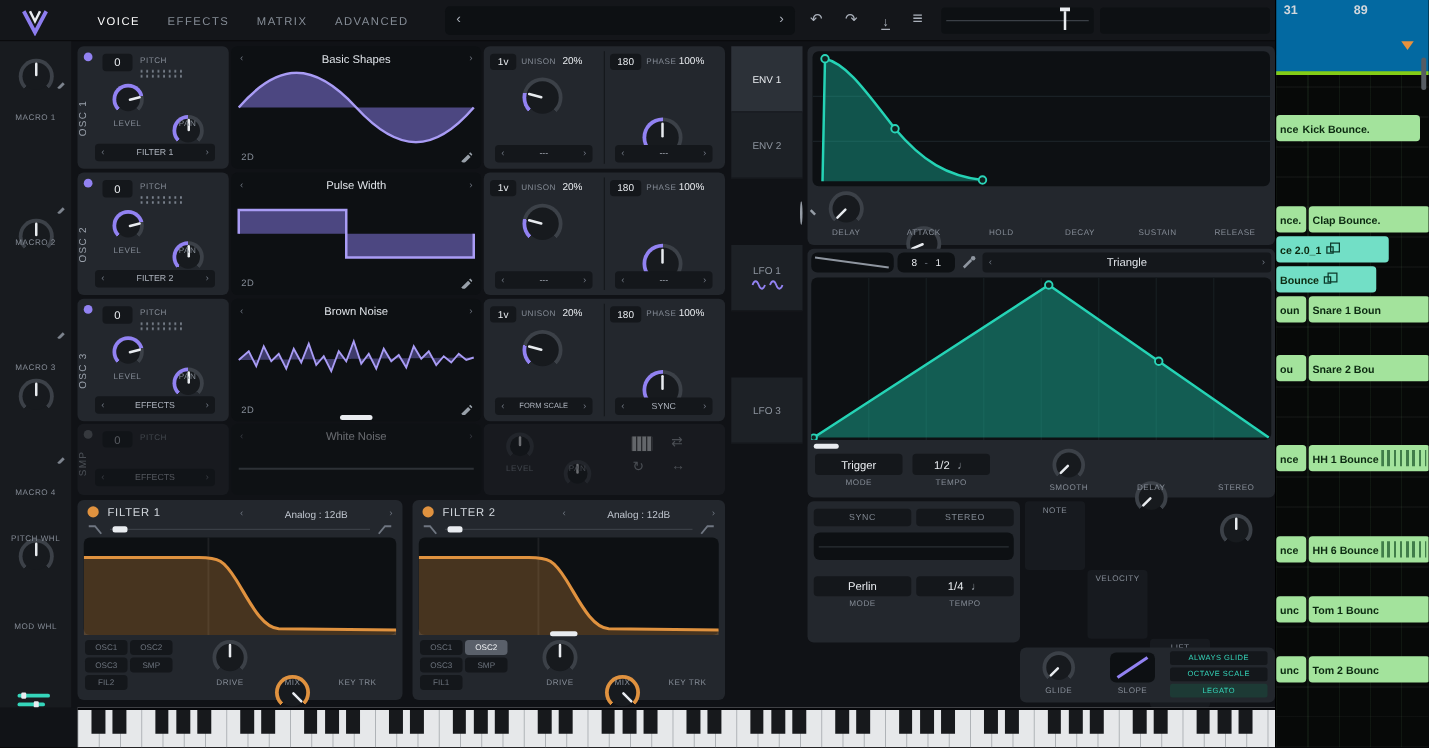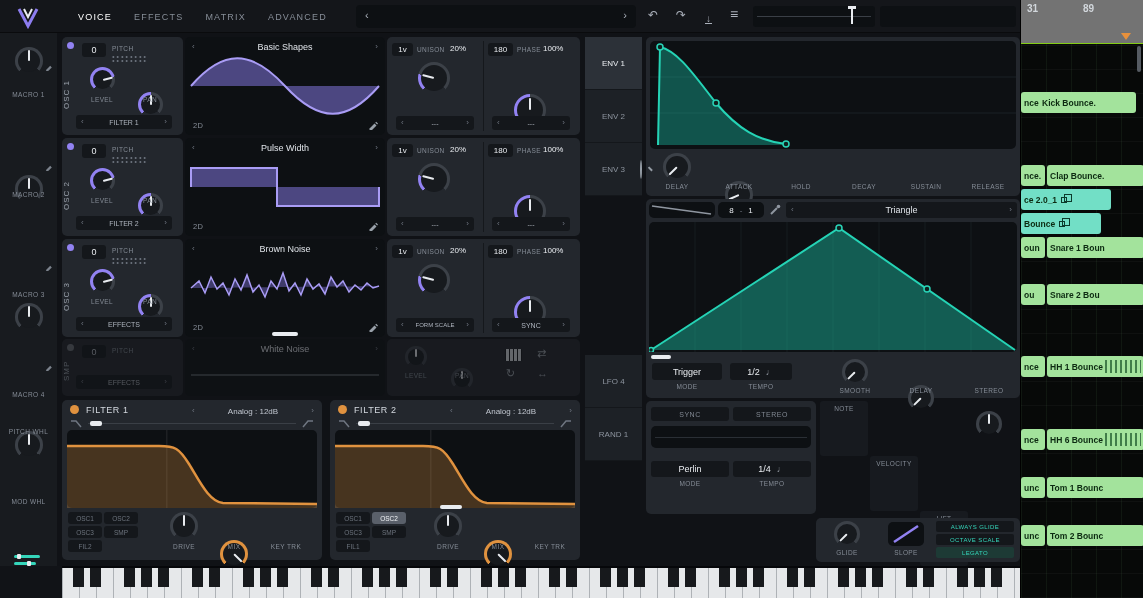--- a/index.html
+++ b/index.html
@@ -413,28 +413,33 @@
     <span class="abs lbl" style="left:198px;top:143px;width:44px">KEY TRK</span>
   </div>
 
   <div class="abs" style="left:585px;top:37px;width:78px;height:477px">
     <div class="modtab active" style="top:0">
         <span>ENV 1</span>
       </div>
     <div class="modtab" style="top:53px">
         <span>ENV 2</span>
       </div>
-    <div class="modtab" style="top:106px">
-        <span>ENV 3</span>
-      </div>
-    <div class="modtab" style="top:318px">
-        <span>LFO 4</span>
-      </div>
-    <div class="modtab" style="top:371px">
-        <span>RAND 1</span>
+    <div class="modtab" style="top:159px">
+        <span>LFO 1</span>
+      <span style="display:flex;gap:2px">
+          <svg width="12" height="8" viewBox="0 0 12 8">
+            <path d="M1,4 C2.5,0 4.5,0 6,4 C7.5,8 9.5,8 11,4" stroke="#9282f2" stroke-width="1.5" fill="none"></path>
+          </svg>
+          <svg width="12" height="8" viewBox="0 0 12 8">
+            <path d="M1,4 C2.5,0 4.5,0 6,4 C7.5,8 9.5,8 11,4" stroke="#9282f2" stroke-width="1.5" fill="none"></path>
+          </svg>
+        </span>
+    </div>
+    <div class="modtab" style="top:265px">
+        <span>LFO 3</span>
       </div>
   </div>
 
   <div class="abs panel" style="left:646px;top:37px;width:374px;height:159px">
     <div class="abs display" style="left:4px;top:4px;width:366px;height:108px">
       <svg width="366" height="108" viewBox="0 0 366 108">
         <line x1="0" y1="36" x2="366" y2="36" stroke="#1a2126"></line>
           <line x1="0" y1="72" x2="366" y2="72" stroke="#1a2126"></line>
         <path d="M8,104 L10,6 C28,10 44,34 66,62 C88,88 108,100 136,103 L136,104 Z" fill="rgba(26,188,162,.4)"></path>
         <path d="M8,104 L10,6 C28,10 44,34 66,62 C88,88 108,100 136,103" stroke="#25d3b5" stroke-width="2" fill="none"></path>
@@ -571,21 +576,21 @@
     <div class="abs toggle" style="left:120px;top:3px;width:78px;height:11px">ALWAYS GLIDE</div>
     <div class="abs toggle" style="left:120px;top:16px;width:78px;height:11px">OCTAVE SCALE</div>
     <div class="abs toggle" style="left:120px;top:29px;width:78px;height:11px;background:#1d3a35">LEGATO</div>
   </div>
 
   <div class="abs kb" style="left:62px;top:566px;width:958px;height:32px"></div>
   <div class="abs" style="left:0;top:566px;width:62px;height:32px;background:#111317"></div>
 
   <div class="abs" style="left:1020px;top:0;width:123px;height:598px;background:#070908;border-left:1px solid #000">
     <div class="abs" style="left:0;top:44px;right:0;bottom:0;background-image:repeating-linear-gradient(90deg,rgba(80,130,80,.12) 0 1px,transparent 1px 25px),repeating-linear-gradient(0deg,rgba(255,255,255,.03) 0 1px,transparent 1px 24px)"></div>
-    <div class="abs" style="left:0;top:0;width:123px;height:44px;background:#737373;border-bottom:1px solid #84cc16">
+    <div class="abs" style="left:0;top:0;width:123px;height:60px;background:#0369a1;border-bottom:3px solid #84cc16">
       <span class="abs f10" style="left:6px;top:3px;color:#d2d7dc;font-weight:bold">31</span>
       <span class="abs f10" style="left:62px;top:3px;color:#d2d7dc;font-weight:bold">89</span>
       <div class="abs" style="left:100px;top:33px;width:0;height:0;border-left:5px solid transparent;border-right:5px solid transparent;border-top:7px solid #e8913c"></div>
     </div>
     <div class="abs" style="right:2px;top:46px;width:4px;height:26px;border-radius:2px;background:#565c63"></div>
 
     <div class="clip cgreen" style="left:0;top:92px;width:24px">
         <span>nce.</span>
       </div>
     <div class="clip cgreen" style="left:18px;top:92px;width:97px">

